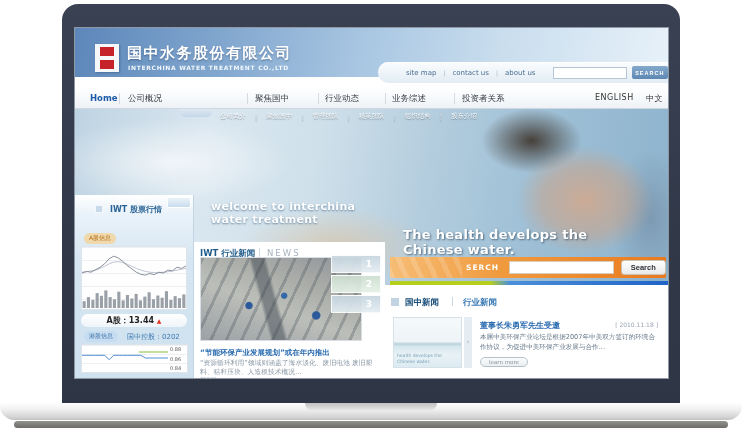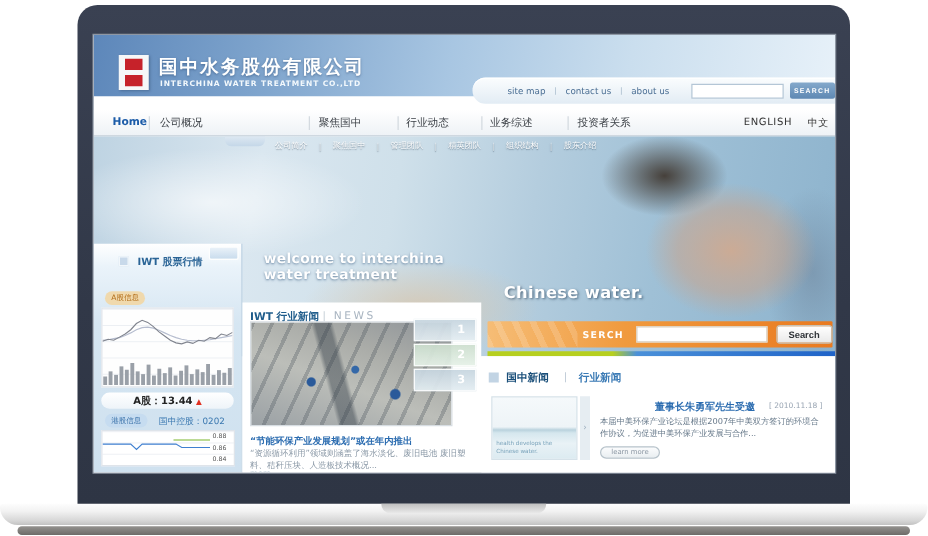--- a/index.html
+++ b/index.html
@@ -134,21 +134,21 @@
   .right-panel { left:310px; top:257px; width:283px; height:115px; background:#ffffff; z-index:3; overflow:hidden; }
   .rn-ico { position:absolute; left:6px; top:13px; width:8px; height:8px; background:#c2d4e4; }
   .rn-tab1 { position:absolute; left:20px; top:12px; font-size:8.5px; font-weight:bold; color:#1a4f7a; cursor:pointer; }
   .rn-tabsep { position:absolute; left:66px; top:12px; font-size:8px; color:#b9c6d2; }
   .rn-tab2 { position:absolute; left:78px; top:12px; font-size:8.5px; font-weight:bold; color:#3a7ab5; cursor:pointer; }
   .rn-thumb { position:absolute; left:8px; top:32px; width:69px; height:51px; border:1px solid #d6e2e9; background:
       linear-gradient(180deg,#f5f9fb 0%,#eef4f7 48%,#b9d2dd 53%,#d5e7ee 58%,#e9f2f6 75%,#dcebf1 100%); }
   .rn-thumb-cap { position:absolute; left:3px; bottom:2px; font-size:4.5px; color:#78a2ba; line-height:1.3; width:56px; }
   .rn-strip { position:absolute; left:79px; top:32px; width:8px; height:51px; background:#e6edf2;
               color:#9badbd; font-size:7px; text-align:center; line-height:51px; cursor:pointer; }
-  .rn-title { position:absolute; left:95px; top:35px; font-size:8px; font-weight:bold; color:#2b6cb0; white-space:nowrap; cursor:pointer;margin-left:44px; }
+  .rn-title { position:absolute; left:95px; top:35px; font-size:8px; font-weight:bold; color:#2b6cb0; white-space:nowrap; cursor:pointer; }
   .rn-date { position:absolute; right:10px; top:36px; font-size:6px; color:#98a4b2; }
   .rn-body { position:absolute; left:95px; top:48px; width:180px; font-size:6.6px; color:#67798a; line-height:1.45; }
   .rn-learn { position:absolute; left:95px; top:72px; font-size:5.5px; color:#8a96a2; border:1px solid #b6c2ca;
               border-radius:7px; padding:1px 8px; background:linear-gradient(#fbfcfd,#e9eef1); cursor:pointer; }
   .rn-dotted { position:absolute; left:2px; right:4px; bottom:2px; border-bottom:2px dotted #6f93b8; }
 </style>
 </head>
 <body>
 
 <div class="laptop-screen">
@@ -197,20 +197,21 @@
       <span>管理团队</span>
       <span class="sn-sep">|</span>
       <span>精英团队</span>
       <span class="sn-sep">|</span>
       <span>组织结构</span>
       <span class="sn-sep">|</span>
       <span>股东介绍</span>
     </div>
 
     <div class="abs hero-caption">
+      <div>The health develops the</div>
       <div>Chinese water.</div>
     </div>
     <div class="abs hero-search">
       <span class="hs-label">SERCH</span>
       <input class="hs-input" style="">
       <button class="hs-btn">Search</button>
     </div>
     <div class="abs color-strip"></div>
 
     <div class="abs welcome">

